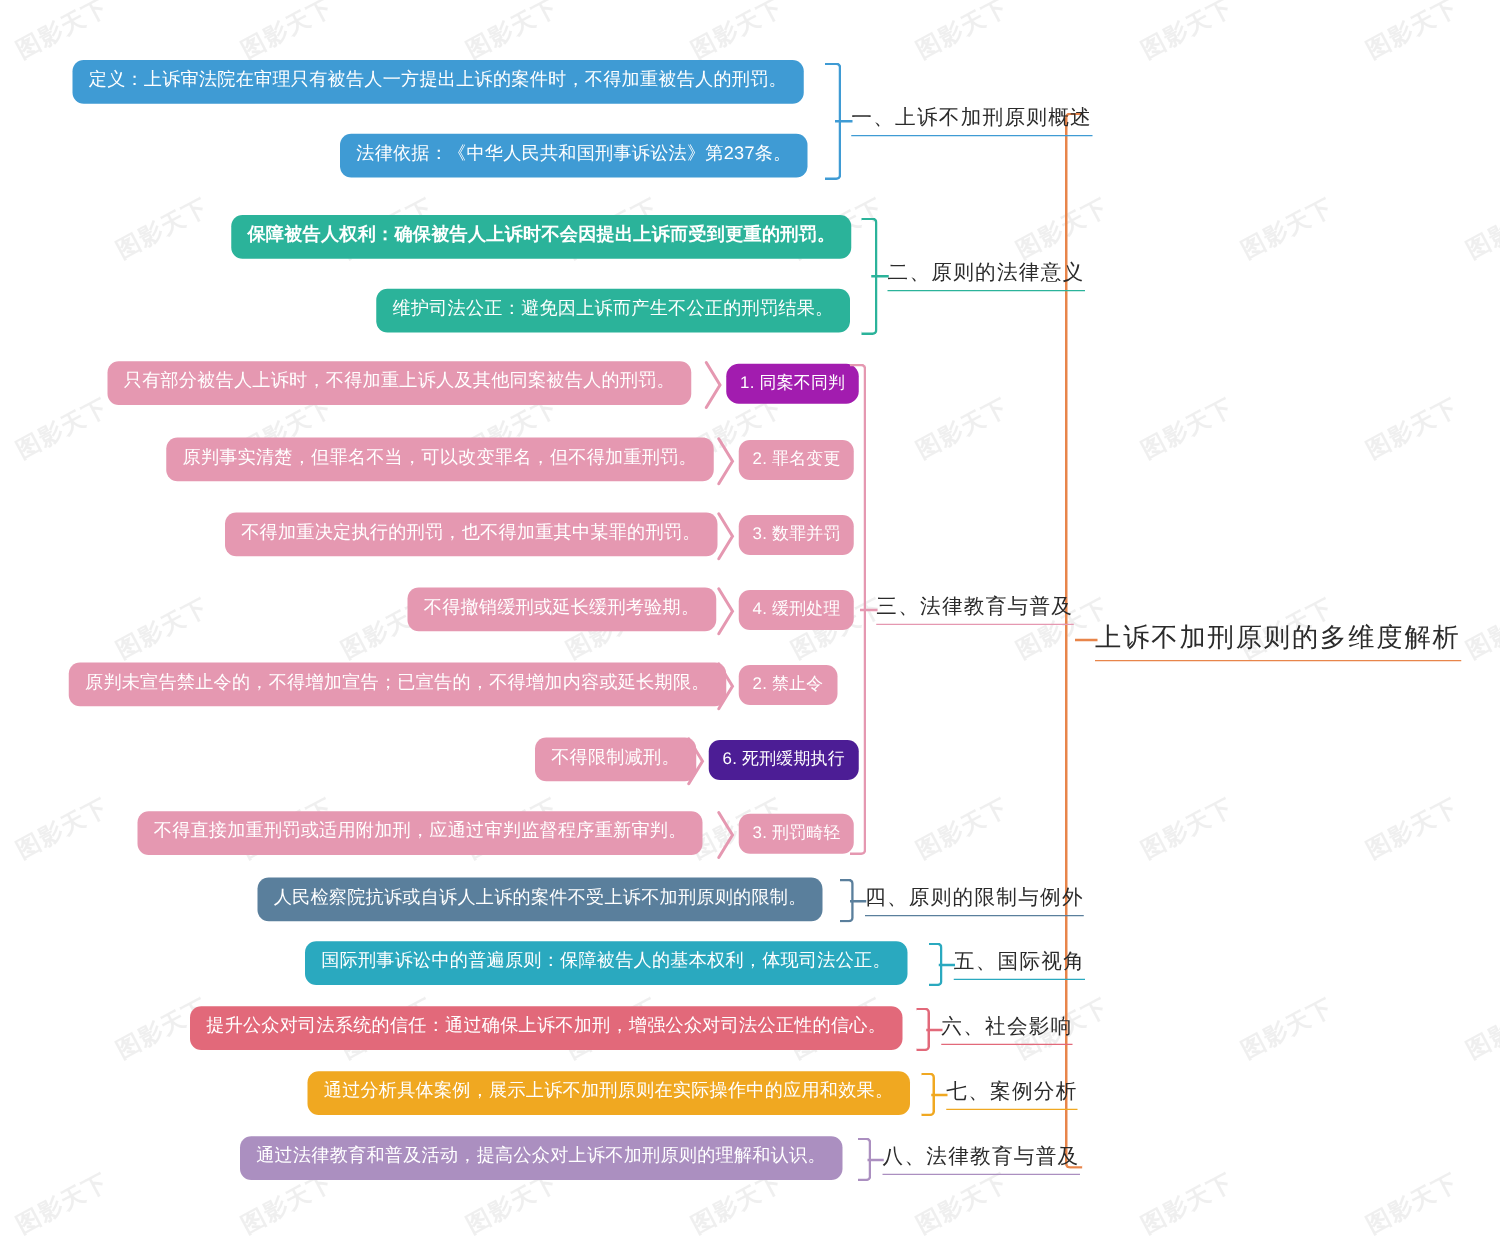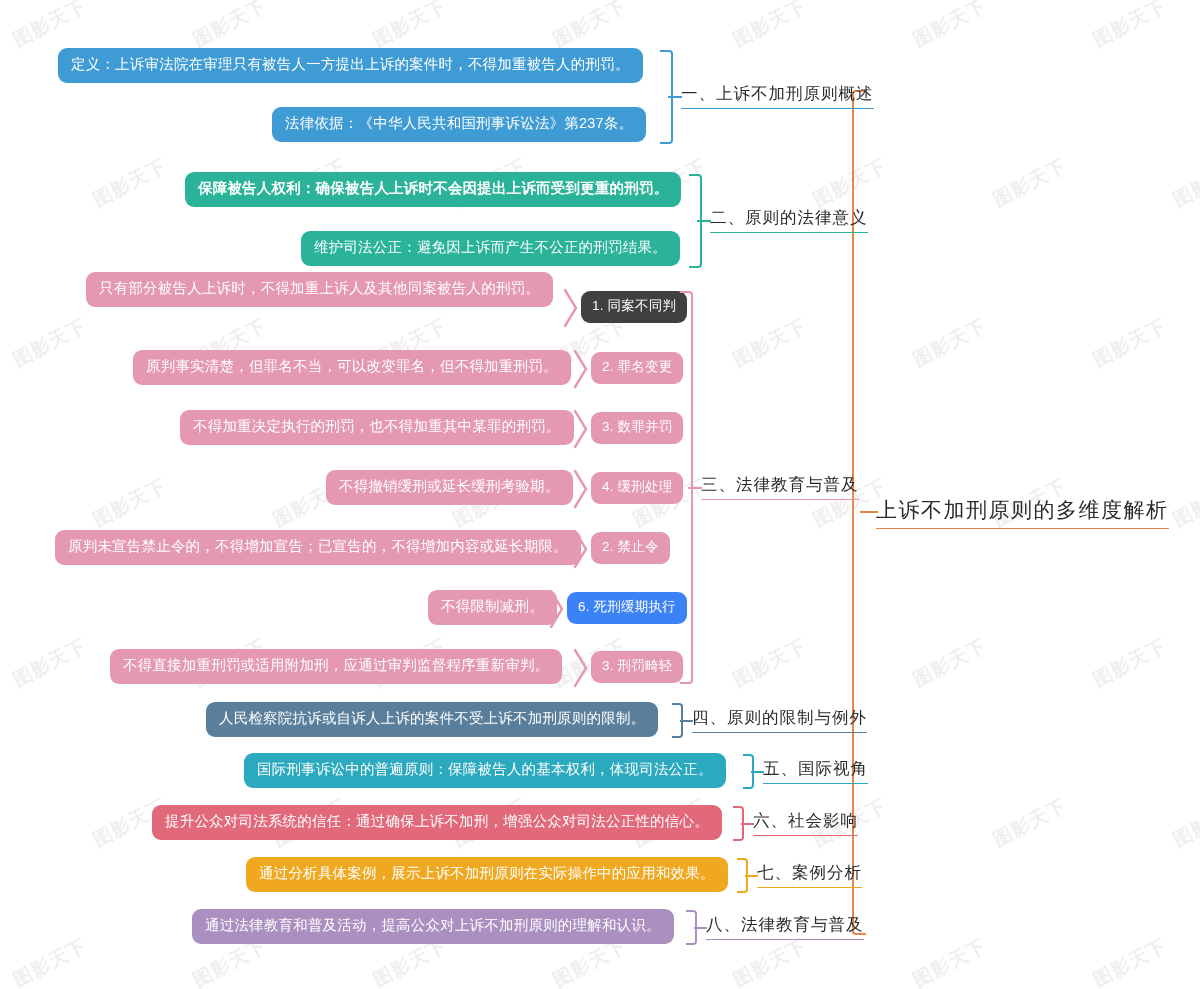--- a/index.html
+++ b/index.html
@@ -156,25 +156,25 @@
   <div class="bracket" style="left:660px; top:50px; width:13px; height:94px; border-color:#3f9bd4;"></div>
   <div class="stub" style="left:668px; top:96px; width:14px; border-color:#3f9bd4;"></div>
   <div class="sect u-blue" style="left:681px; top:83px;">一、上诉不加刑原则概述</div>
 
   <div class="node" style="left:185px; top:172px; background:#2bb39a;font-weight:bold;">保障被告人权利：确保被告人上诉时不会因提出上诉而受到更重的刑罚。</div>
   <div class="node" style="left:301px; top:231px; background:#2bb39a;">维护司法公正：避免因上诉而产生不公正的刑罚结果。</div>
   <div class="bracket" style="left:689px; top:174px; width:13px; height:94px; border-color:#2bb39a;"></div>
   <div class="stub" style="left:697px; top:220px; width:14px; border-color:#2bb39a;"></div>
   <div class="sect u-teal" style="left:710px; top:207px;">二、原则的法律意义</div>
 
-  <div class="node" style="left:86px; top:272px; background:#e598b1;">只有部分被告人上诉时，不得加重上诉人及其他同案被告人的刑罚。</div>
+  <div class="node" style="left:86px; top:289px; background:#e598b1;">只有部分被告人上诉时，不得加重上诉人及其他同案被告人的刑罚。</div>
   <svg class="chev" style="left:562px; top:287px;" width="18" height="42" viewBox="0 0 18 42">
     <path d="M3 3 L14 21 L3 39" fill="none" stroke="#e598b1" stroke-width="2.4" stroke-linecap="round"></path>
   </svg>
-  <div class="node small" style="left:581px; top:291px; background:#404040;">1. 同案不同判</div>
+  <div class="node small" style="left:581px; top:291px; background:#a21caf;border-radius:10px;">1. 同案不同判</div>
 
   <div class="node" style="left:133px; top:350px; background:#e598b1;">原判事实清楚，但罪名不当，可以改变罪名，但不得加重刑罚。</div>
   <svg class="chev" style="left:572px; top:348px;" width="18" height="42" viewBox="0 0 18 42">
     <path d="M3 3 L14 21 L3 39" fill="none" stroke="#e598b1" stroke-width="2.4" stroke-linecap="round"></path>
   </svg>
   <div class="node small" style="left:591px; top:352px; background:#e598b1;">2. 罪名变更</div>
 
   <div class="node" style="left:180px; top:410px; background:#e598b1;">不得加重决定执行的刑罚，也不得加重其中某罪的刑罚。</div>
   <svg class="chev" style="left:572px; top:408px;" width="18" height="42" viewBox="0 0 18 42">
     <path d="M3 3 L14 21 L3 39" fill="none" stroke="#e598b1" stroke-width="2.4" stroke-linecap="round"></path>
@@ -190,21 +190,21 @@
   <div class="node" style="left:55px; top:530px; background:#e598b1;">原判未宣告禁止令的，不得增加宣告；已宣告的，不得增加内容或延长期限。</div>
   <svg class="chev" style="left:572px; top:528px;" width="18" height="42" viewBox="0 0 18 42">
     <path d="M3 3 L14 21 L3 39" fill="none" stroke="#e598b1" stroke-width="2.4" stroke-linecap="round"></path>
   </svg>
   <div class="node small" style="left:591px; top:532px; background:#e598b1;">2. 禁止令</div>
 
   <div class="node" style="left:428px; top:590px; background:#e598b1;">不得限制减刑。</div>
   <svg class="chev" style="left:548px; top:588px;" width="18" height="42" viewBox="0 0 18 42">
     <path d="M3 3 L14 21 L3 39" fill="none" stroke="#e598b1" stroke-width="2.4" stroke-linecap="round"></path>
   </svg>
-  <div class="node small" style="left:567px; top:592px; background:#3b82f6;">6. 死刑缓期执行</div>
+  <div class="node small" style="left:567px; top:592px; background:#4c1d95;">6. 死刑缓期执行</div>
 
   <div class="node" style="left:110px; top:649px; background:#e598b1;">不得直接加重刑罚或适用附加刑，应通过审判监督程序重新审判。</div>
   <svg class="chev" style="left:572px; top:647px;" width="18" height="42" viewBox="0 0 18 42">
     <path d="M3 3 L14 21 L3 39" fill="none" stroke="#e598b1" stroke-width="2.4" stroke-linecap="round"></path>
   </svg>
   <div class="node small" style="left:591px; top:651px; background:#e598b1;">3. 刑罚畸轻</div>
 
   <div class="bracket" style="left:680px; top:291px; width:13px; height:393px; border-color:#e598b1;"></div>
   <div class="stub" style="left:688px; top:487px; width:14px; border-color:#e598b1;"></div>
   <div class="sect u-pink" style="left:701px; top:474px;">三、法律教育与普及</div>

